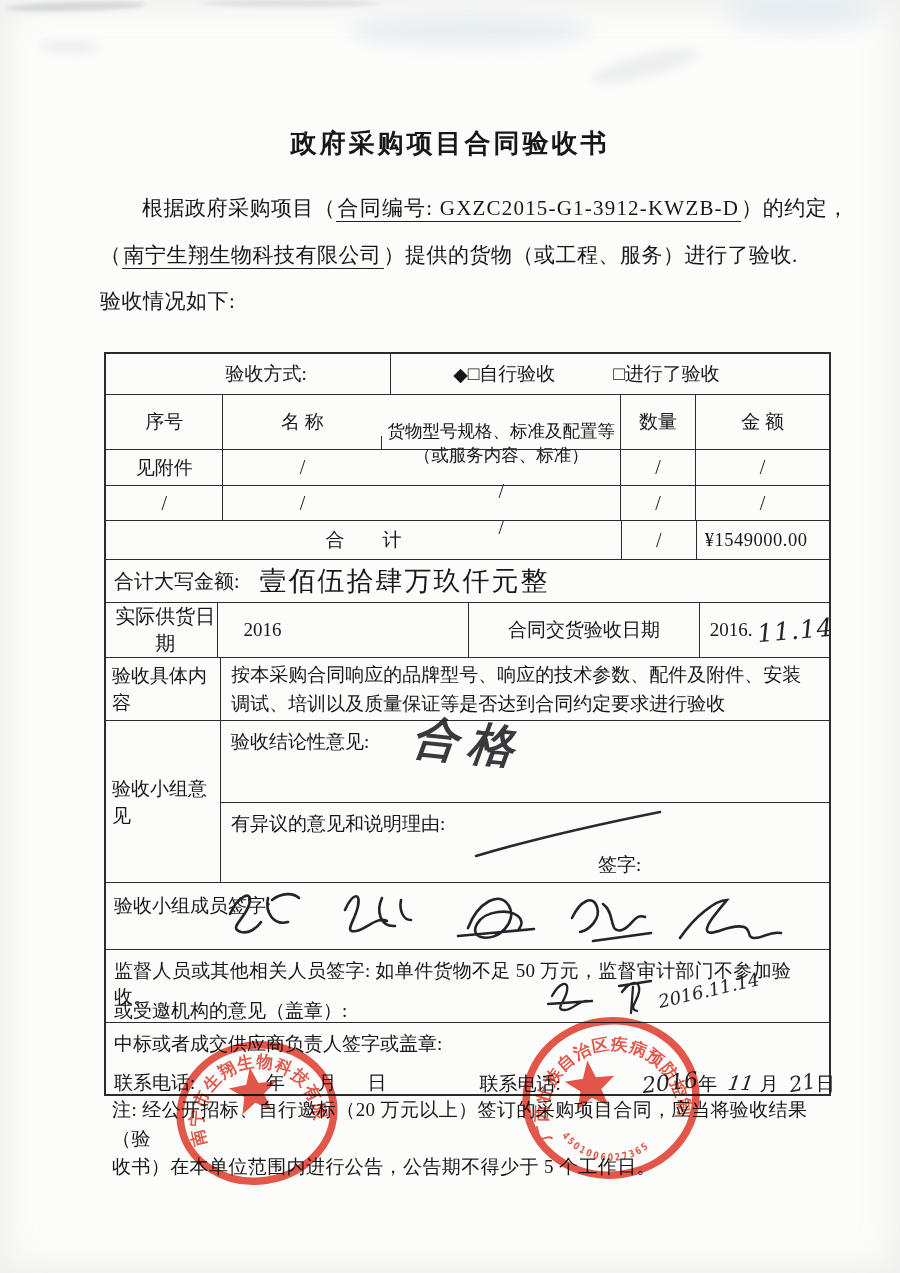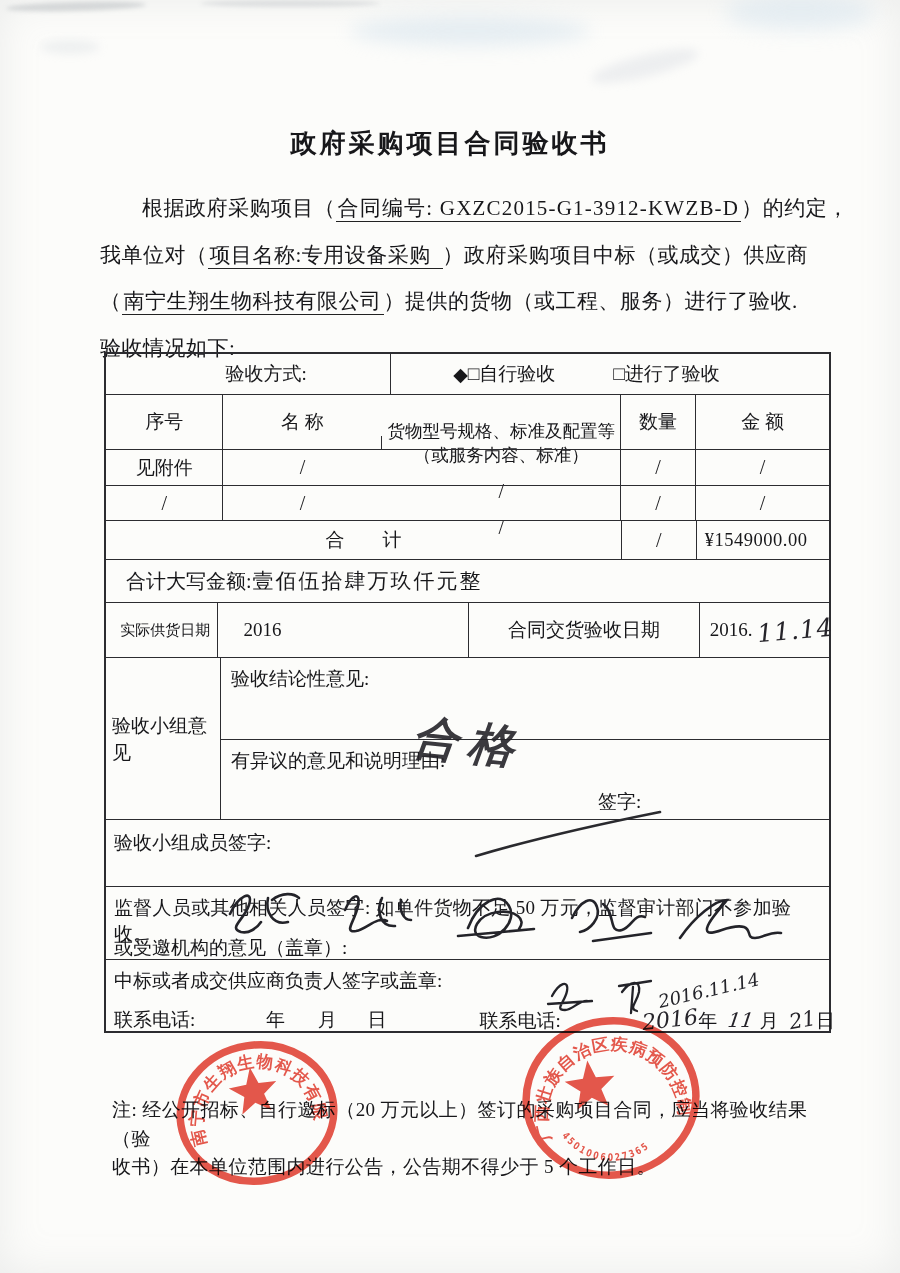--- a/index.html
+++ b/index.html
@@ -49,22 +49,22 @@
   .w-g1{width:15.3%;}.w-g2{width:34.8%;}.w-g3{width:31.9%;}.w-g4{width:18%;}
   .w-lbl{width:15.8%;}.w-body{width:84.2%;}
   .spec2{font-size:17.5px;line-height:24px;}
   .slash{font-size:20px;}
   .checkline{display:flex;width:100%;align-items:center;}
   .diamond{font-size:19px;margin-left:62px;}
   .ckbox{font-size:19px;}
   .gap2{margin-left:58px;}
   .total-label{letter-spacing:38px;text-indent:38px;}
   .amt{font-size:18.5px;letter-spacing:.5px;}
-  .rowF .inner{padding-left:20px;font-size:20px;}
-  .rowF .words{font-size:21px;letter-spacing:2px;margin-left:1px;}
+  .rowF .inner{padding-left:8px;font-size:20px;}
+  .rowF .words{font-size:27px;letter-spacing:2px;margin-left:20px;}
   .lblwrap{line-height:27px;padding:0 6px;}
   .scope-text{font-size:19px;line-height:29px;padding:3px 10px;text-align:left;}
   .opcol{width:84.2%;display:flex;flex-direction:column;}
   .opcell{position:relative;box-sizing:border-box;}
   .op-top{height:82px;border-bottom:1.5px solid #2c2c30;}
   .op-bot{height:78.5px;}
   .opcell .cap{position:absolute;left:10px;top:8px;}
   .sign-cap{position:absolute;left:62%;bottom:4px;}
   .rowJ .cap{position:absolute;left:8px;top:10px;}
   .rowK .l1{position:absolute;left:8px;top:8px;letter-spacing:.3px;}
@@ -101,21 +101,20 @@
   <div class="smudge sm2"></div>
   <div class="smudge sm3"></div>
   <div class="smudge sm4"></div>
   <div class="smudge sm5"></div>
   <div class="smudge sm6"></div>
 
   <div class="title">政府采购项目合同验收书</div>
 
   <div class="intro">
     <div class="iline first"><span>根据政府采购项目（</span><span class="u mono-latin">合同编号: GXZC2015-G1-3912-KWZB-D</span><span>）的约定，</span></div>
-    <div class="iline"><span>我单位对（</span><span class="u">项目名称:专用设备采购</span><span class="u">   </span><span>）政府采购项目中标（或成交）供应商</span></div>
     <div class="iline"><span>（</span><span class="u">南宁生翔生物科技有限公司</span><span>）提供的货物（或工程、服务）进行了验收.</span></div>
     <div class="iline">验收情况如下:</div>
   </div>
 
   <div class="vtable">
 
     <div class="trow rowA first">
       <div class="tc nb w-a1">验收方式:</div>
       <div class="tc w-a2">
         <div class="checkline">
@@ -164,29 +163,33 @@
     </div>
 
     <div class="trow rowF">
       <div class="tc nb left inner" style="width:100%;">
         <span>合计大写金额:</span>
         <span class="words">壹佰伍拾肆万玖仟元整</span>
       </div>
     </div>
 
     <div class="trow rowG">
-      <div class="tc nb w-g1" style="font-size:15px;padding-left:8px;">实际供货日期</div>
+      <div class="tc nb w-g1" style="font-size:20px;padding-left:8px;">实际供货日期</div>
       <div class="tc w-g2 left" style="padding-left:26px;">2016</div>
       <div class="tc w-g3">合同交货验收日期</div>
       <div class="tc w-g4 left" style="padding-left:10px;">
         <span>2016.</span>
         <span class="hand hw-date">11.14</span>
       </div>
     </div>
 
+    <div class="trow rowH">
+      <div class="tc nb w-lbl left lblwrap">验收具体内容</div>
+      <div class="tc w-body left scope-text">按本采购合同响应的品牌型号、响应的技术参数、配件及附件、安装调试、培训以及质量保证等是否达到合同约定要求进行验收</div>
+    </div>
 
     <div class="trow rowI">
       <div class="tc nb w-lbl left lblwrap">验收小组意见</div>
       <div class="opcol" style="border-left:1.5px solid #2c2c30;">
         <div class="opcell op-top">
           <span class="cap">验收结论性意见:</span>
         </div>
         <div class="opcell op-bot">
           <span class="cap">有异议的意见和说明理由:</span>
           <span class="sign-cap">签字:</span>

